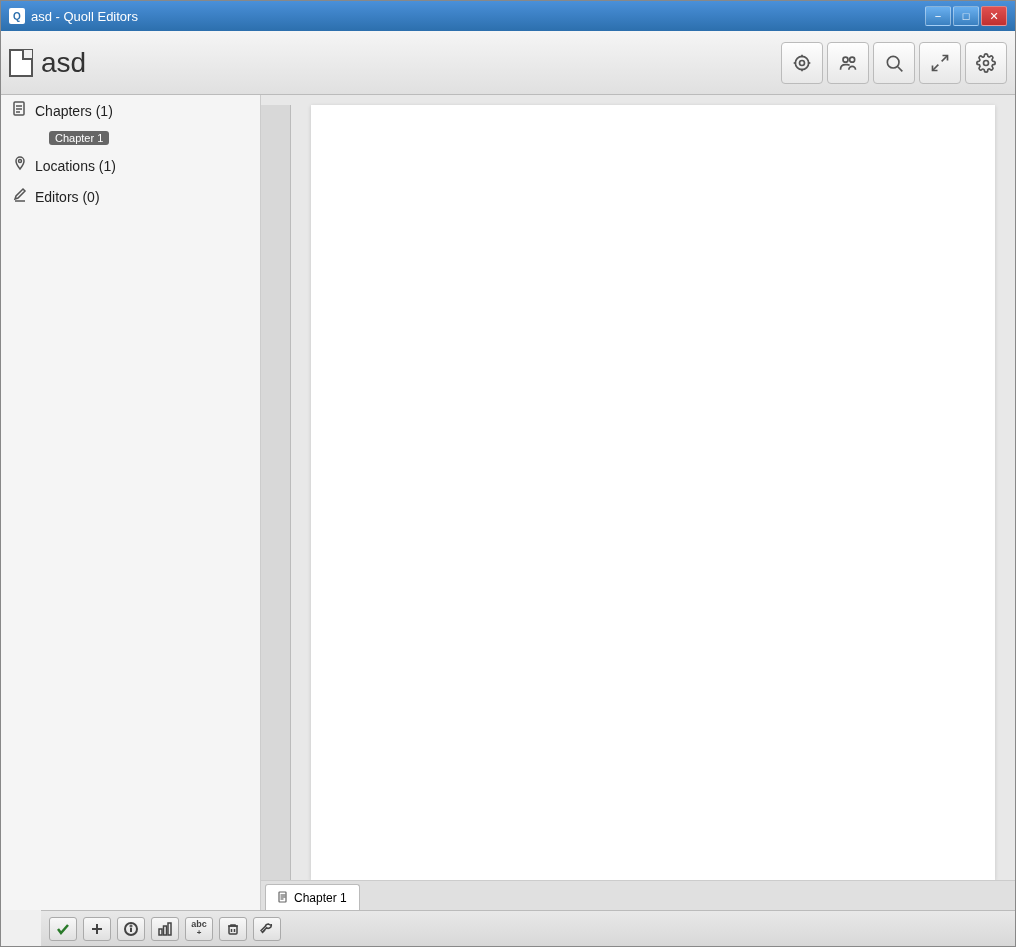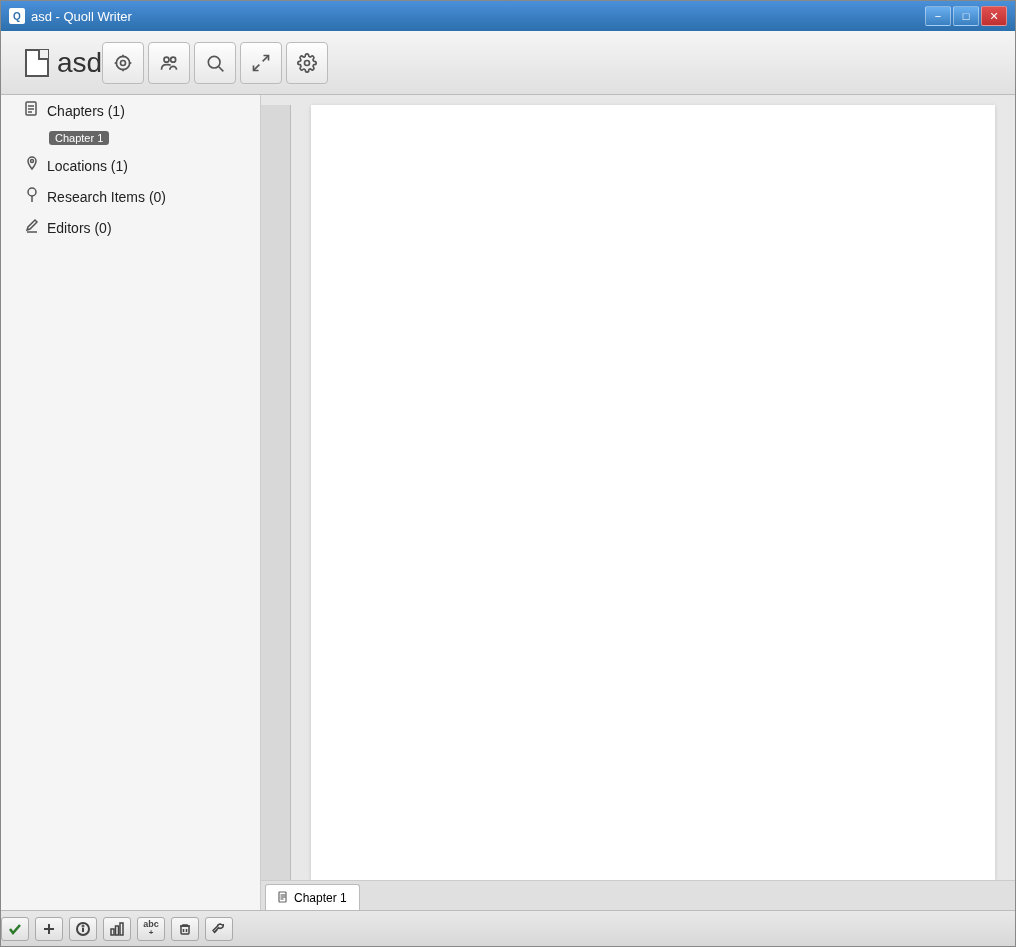--- a/index.html
+++ b/index.html
@@ -64,21 +64,22 @@
       border: 1px solid #888;
     }
 
     
     .toolbar {
       background: linear-gradient(to bottom, #f5f5f5, #e0e0e0);
       border-bottom: 1px solid #bbb;
       height: 64px;
       display: flex;
       align-items: center;
-      padding: 0 24px;
+      padding: 0 8px;
+      justify-content: space-between;
     }
     .toolbar-left {
       display: flex;
       align-items: center;
       gap: 8px;
     }
     .toolbar-doc-icon {
       width: 24px;
       height: 28px;
       border: 2px solid #555;
@@ -133,21 +134,21 @@
     
     .sidebar {
       width: 260px;
       background: #f5f5f5;
       border-right: 1px solid #ccc;
       display: flex;
       flex-direction: column;
       overflow-y: auto;
     }
     .sidebar-item {
-      padding: 6px 24px;
+      padding: 6px 12px;
       cursor: pointer;
       display: flex;
       align-items: center;
       gap: 8px;
       color: #222;
     }
     .sidebar-item .item-icon {
       font-size: 14px;
       color: #555;
       flex-shrink: 0;
@@ -227,22 +228,23 @@
       color: #666;
     }
 
     
     .bottom-toolbar {
       height: 36px;
       background: linear-gradient(to bottom, #e8e8e8, #d8d8d8);
       border-top: 1px solid #bbb;
       display: flex;
       align-items: center;
-      padding: 0 0;
+      padding: 0 8px;
       gap: 6px;
+      margin-left: 40px;
     }
     .bottom-btn {
       width: 28px;
       height: 24px;
       border: 1px solid #aaa;
       background: linear-gradient(to bottom, #f8f8f8, #e0e0e0);
       border-radius: 3px;
       cursor: pointer;
       display: flex;
       align-items: center;
@@ -260,21 +262,21 @@
 </head>
 <body>
 
 <div class="window">
 
   <div class="titlebar">
     <div class="titlebar-left">
       <div class="titlebar-icon">
         <span>Q</span>
       </div>
-      <span>asd - Quoll Writer</span>
+      <span>asd - Quoll Editors</span>
     </div>
     <div class="titlebar-controls">
       <button class="titlebar-btn">−</button>
       <button class="titlebar-btn">□</button>
       <button class="titlebar-btn close">✕</button>
     </div>
   </div>
 
   <div class="toolbar">
     <div class="toolbar-left">
@@ -352,29 +354,20 @@
         <span class="item-icon">
           <svg width="14" height="16" viewBox="0 0 14 16" fill="none" stroke="#555" stroke-width="1.5">
             <path d="M7 1C4.8 1 3 2.8 3 5c0 3 4 8 4 8s4-5 4-8c0-2.2-1.8-4-4-4z"></path>
             <circle cx="7" cy="5" r="1.5"></circle>
           </svg>
         </span>
         <span class="item-label">Locations (1)</span>
       </div>
 
 
-      <div class="sidebar-item">
-        <span class="item-icon">
-          <svg width="14" height="16" viewBox="0 0 14 16" fill="none" stroke="#555" stroke-width="1.5">
-            <circle cx="7" cy="5" r="4"></circle>
-            <line x1="7" y1="9" x2="7" y2="15"></line>
-          </svg>
-        </span>
-        <span class="item-label">Research Items (0)</span>
-      </div>
 
 
       <div class="sidebar-item">
         <span class="item-icon">
           <svg width="14" height="16" viewBox="0 0 14 16" fill="none" stroke="#555" stroke-width="1.5">
             <line x1="2" y1="14" x2="12" y2="14"></line>
             <path d="M10 2l2 2-7 7-3 1 1-3 7-7z"></path>
           </svg>
         </span>
         <span class="item-label">Editors (0)</span>

